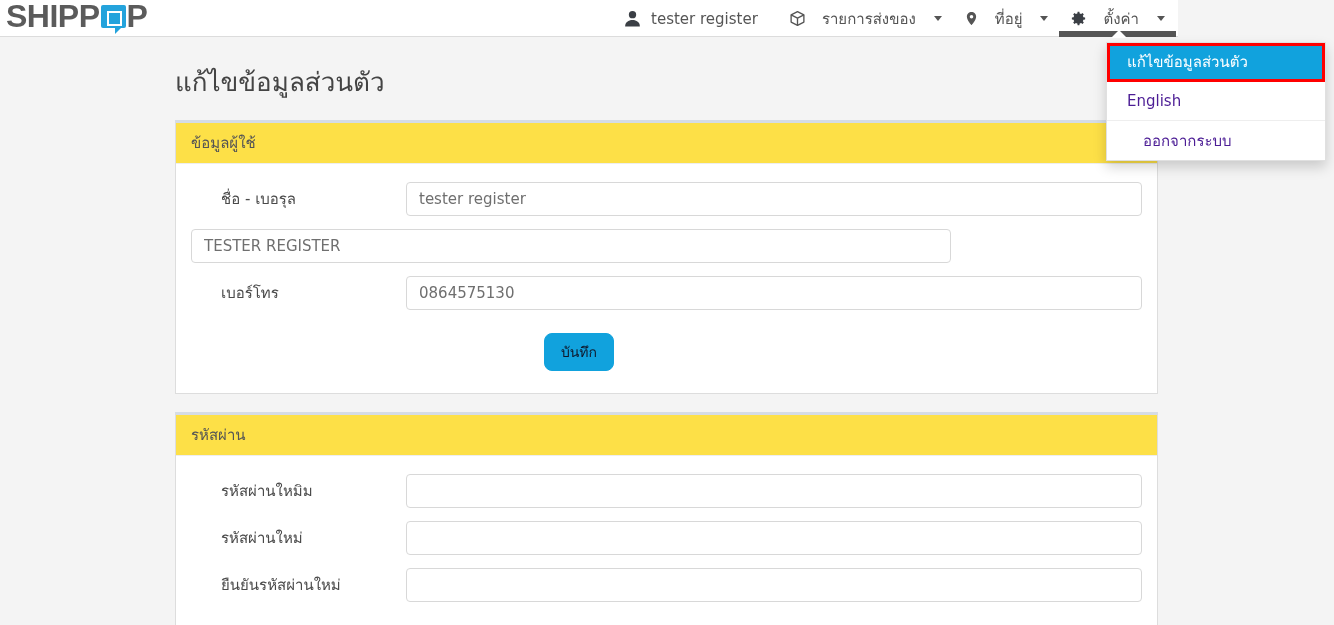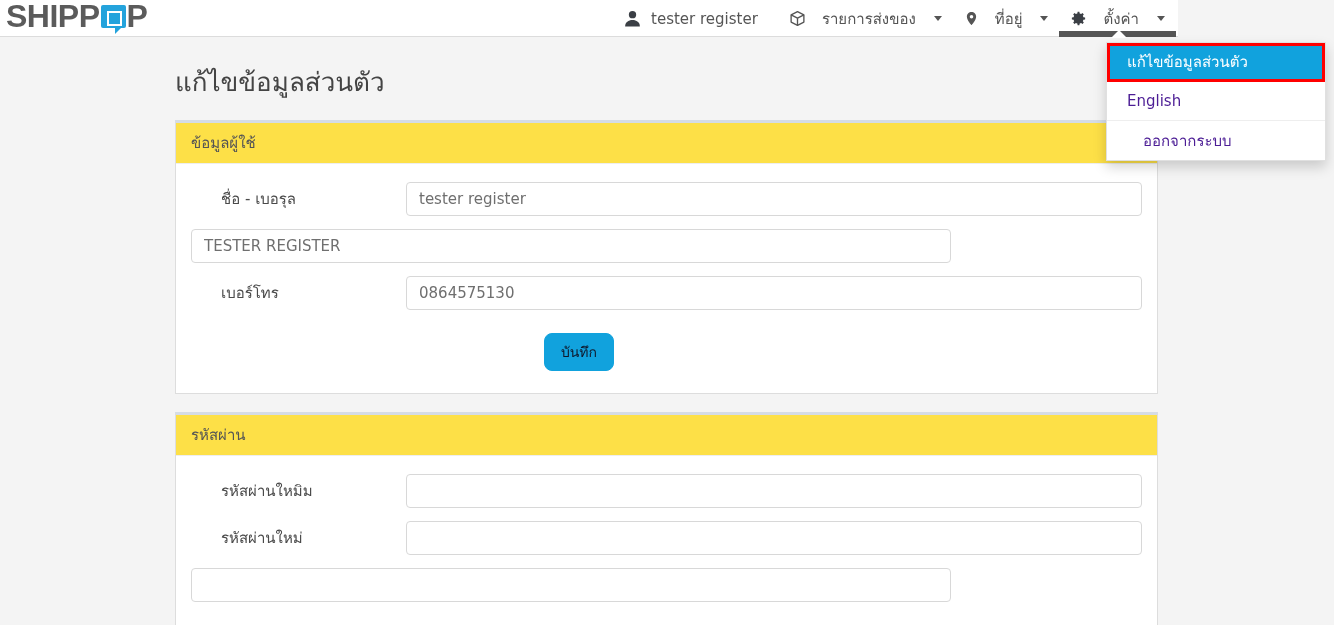--- a/index.html
+++ b/index.html
@@ -315,20 +315,21 @@
         <label class="form-label">รหัสผ่านใหมิม</label>
         <input class="form-control" type="password" value="" style="">
       </div>
 
       <div class="form-row">
         <label class="form-label">รหัสผ่านใหม่</label>
         <input class="form-control" type="password" value="" style="">
       </div>
 
       <div class="form-row">
+        <label class="form-label">ยืนยันรหัสผ่านใหม่</label>
         <input class="form-control" type="password" value="" style="">
       </div>
 
       <div class="form-actions">
         
       </div>
 
     </div>
   </div>
 

